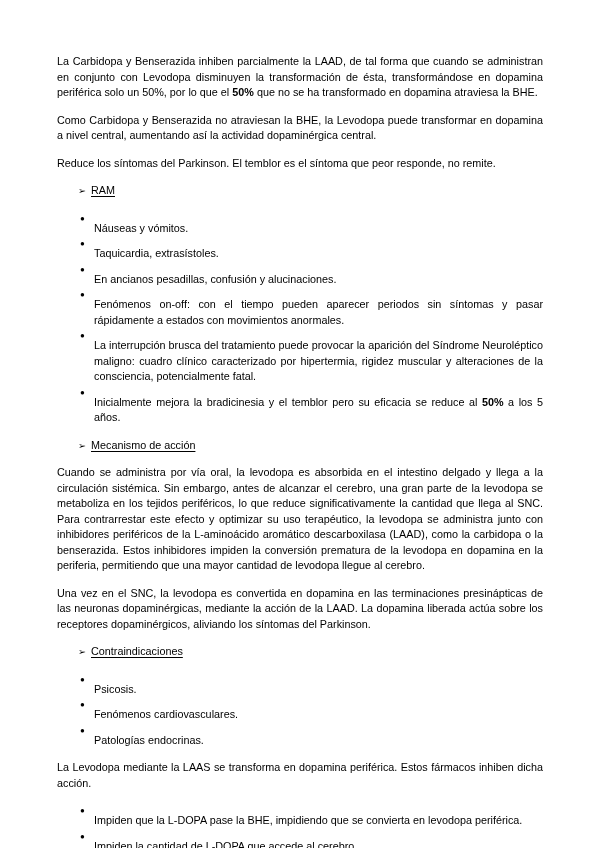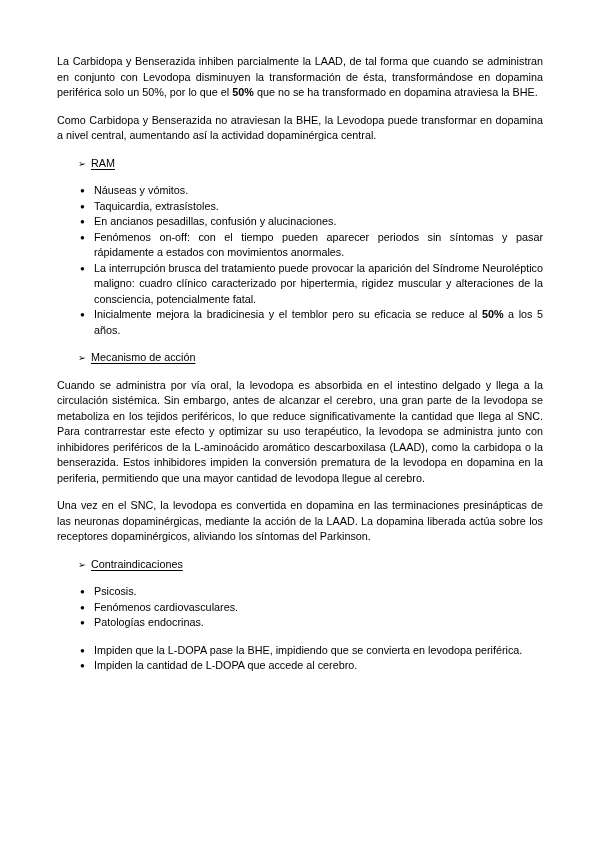--- a/index.html
+++ b/index.html
@@ -49,36 +49,38 @@
   }
   .bullet-marker {
     flex: none;
     width: 14px;
     font-size: 8px;
     line-height: 15.5px;
   }
   .bullet-text {
     flex: 1;
     text-align: justify;
+    margin-top: 10px;
   }
   .uheading {
     margin: 3px 0 12px 0;
   }
   .uheading .hd-text {
     text-decoration: underline;
     text-underline-offset: 2px;
   }
 </style>
 </head>
 <body>
 
 <div class="page">
   <div id="doc-body">
       <div class="para"><span class="seg">La Carbidopa y Benserazida inhiben parcialmente la LAAD, de tal forma que cuando se administran en conjunto con Levodopa disminuyen la transformación de ésta, transformándose en dopamina periférica solo un 50%, por lo que el </span><span class="seg bold">50%</span><span class="seg"> que no se ha transformado en dopamina atraviesa la BHE.</span></div>
       <div class="para"><span class="seg">Como Carbidopa y Benserazida no atraviesan la BHE, la Levodopa puede transformar en dopamina a nivel central, aumentando así la actividad dopaminérgica central.</span></div>
+      <div class="para"><span class="seg">Reduce los síntomas del Parkinson. El temblor es el síntoma que peor responde, no remite.</span></div>
       <div class="heading-row">
         <span class="arrow-marker">➢</span>
         <span class="hd-text">RAM</span>
       </div>
       <div class="bullet-list">
         <div class="bullet-row">
           <span class="bullet-marker">●</span>
           <div class="bullet-text"><span class="seg">Náuseas y vómitos.</span></div>
         </div>
         <div class="bullet-row">
@@ -119,20 +121,21 @@
         </div>
         <div class="bullet-row">
           <span class="bullet-marker">●</span>
           <div class="bullet-text"><span class="seg">Fenómenos cardiovasculares.</span></div>
         </div>
         <div class="bullet-row">
           <span class="bullet-marker">●</span>
           <div class="bullet-text"><span class="seg">Patologías endocrinas.</span></div>
         </div>
       </div>
+      <div class="para"><span class="seg">La Levodopa mediante la LAAS se transforma en dopamina periférica. Estos fármacos inhiben dicha acción.</span></div>
       <div class="bullet-list">
         <div class="bullet-row">
           <span class="bullet-marker">●</span>
           <div class="bullet-text"><span class="seg">Impiden que la L-DOPA pase la BHE, impidiendo que se convierta en levodopa periférica.</span></div>
         </div>
         <div class="bullet-row">
           <span class="bullet-marker">●</span>
           <div class="bullet-text"><span class="seg">Impiden la cantidad de L-DOPA que accede al cerebro.</span></div>
         </div>
       </div>

